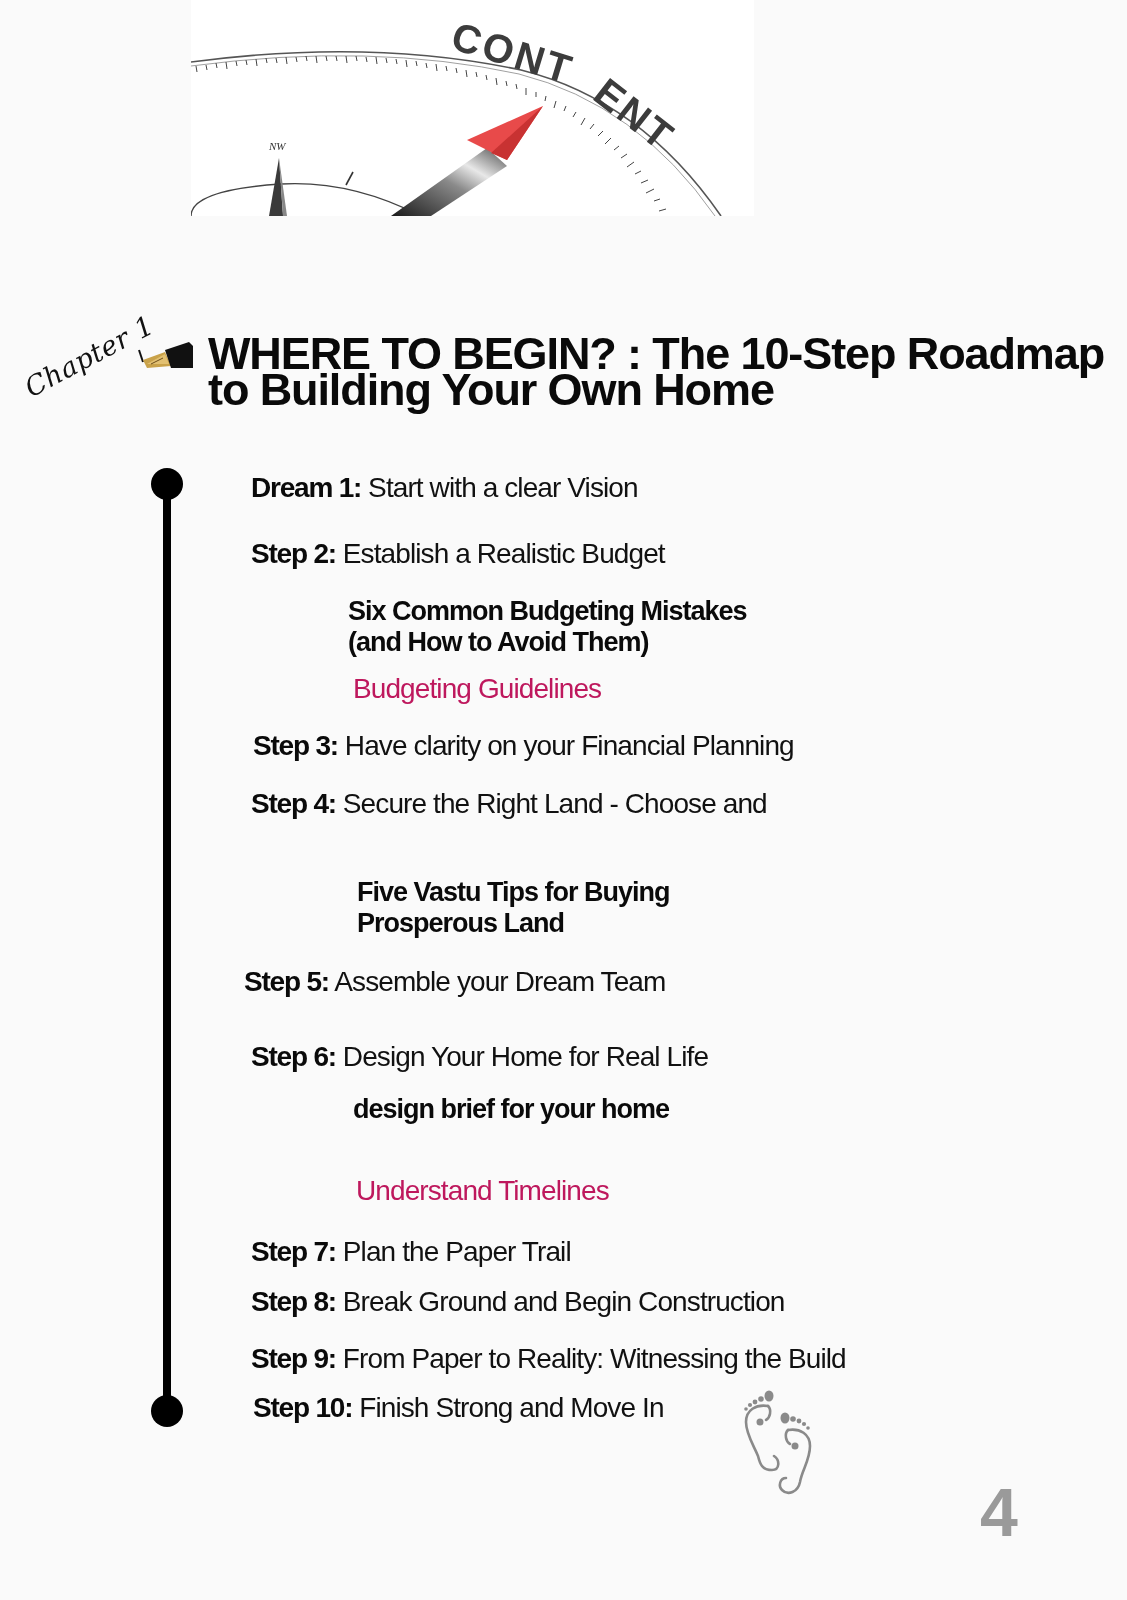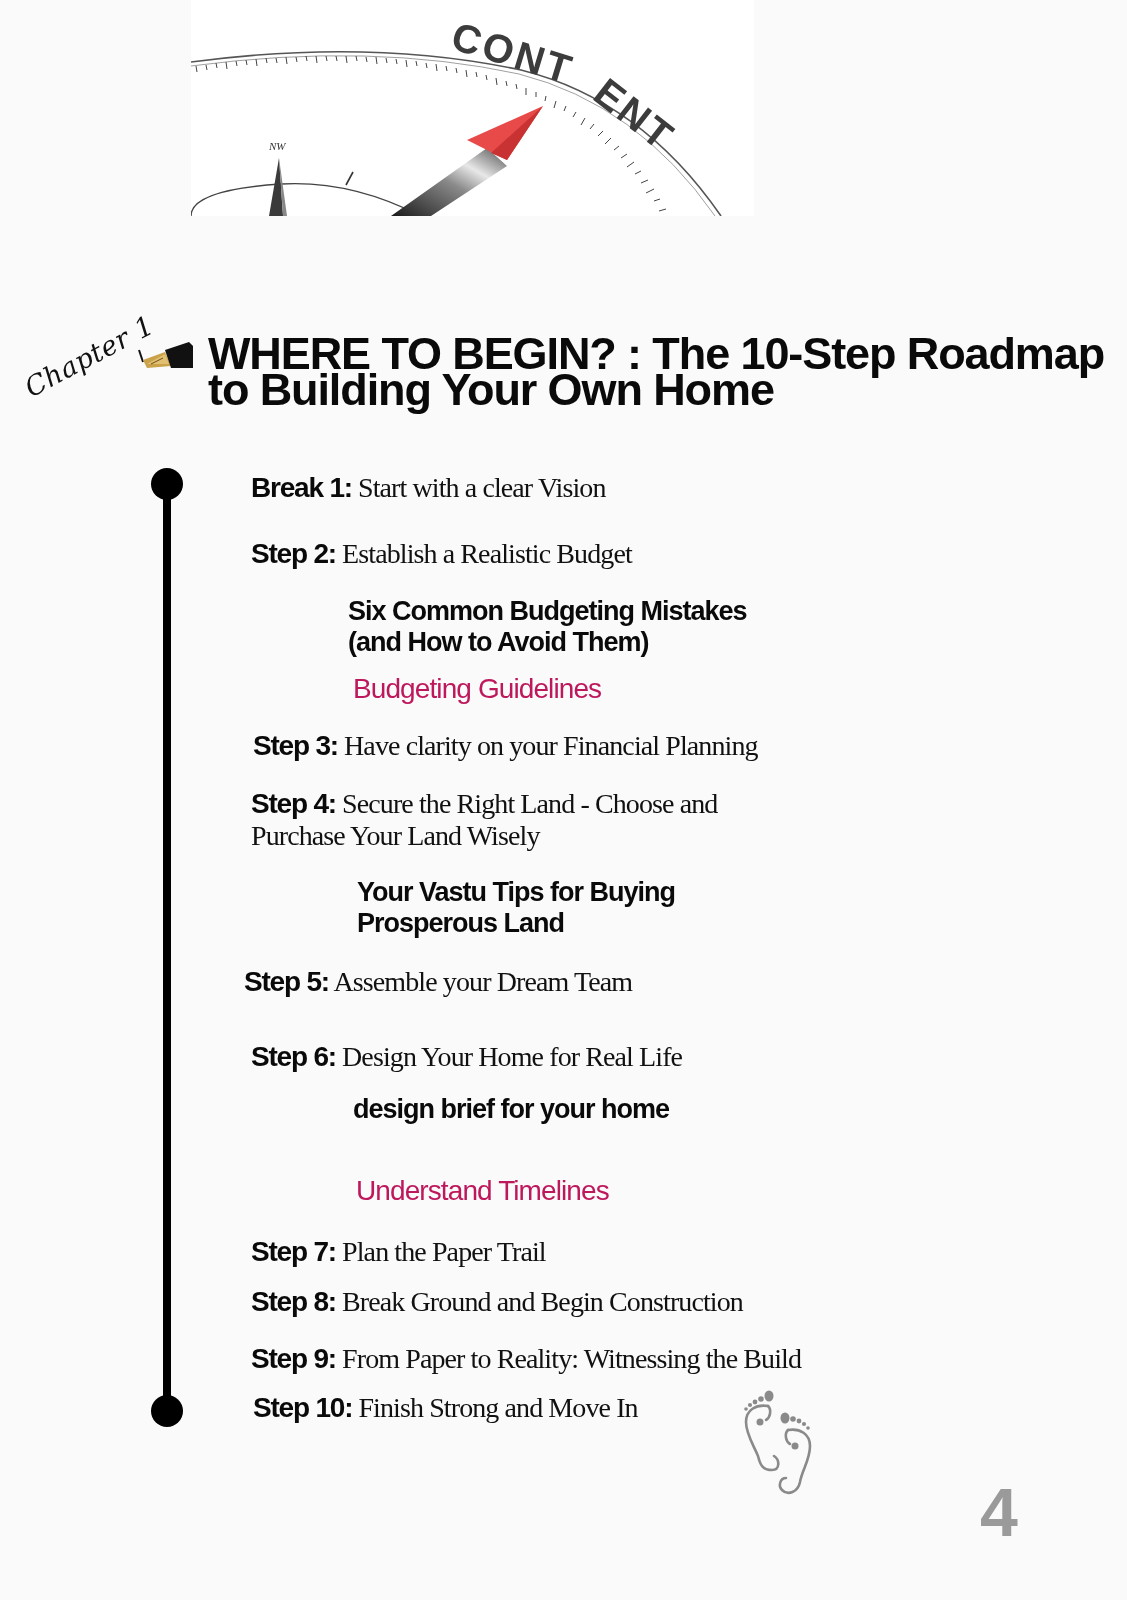--- a/index.html
+++ b/index.html
@@ -56,23 +56,24 @@
       line-height: 32px;
       letter-spacing: -0.9px;
       white-space: nowrap;
       font-weight: 300;
     }
     .step .num {
       font-weight: 700;
       letter-spacing: -1.2px;
     }
     .step .txt {
-      font-family: Liberation Serif, serif;
+      font-family: Liberation Sans, sans-serif;
       font-weight: 400;
       color: #111;
+      text-align: right;
     }
     .sub-bold {
       font-weight: 700;
       font-size: 27px;
       line-height: 31px;
       letter-spacing: -1.0px;
       white-space: nowrap;
     }
     .sub-plain {
       font-size: 28px;
@@ -192,42 +193,41 @@
 <div id="chapter-title" class="abs">
   <div>WHERE TO BEGIN?  : The 10-Step Roadmap</div>
   <div>to Building Your Own Home</div>
 </div>
 
 <div id="timeline-line" class="abs"></div>
 <div id="timeline-dot-start" class="abs timeline-dot"></div>
 <div id="timeline-dot-end" class="abs timeline-dot"></div>
 
 <div class="abs step" style="left:251px; top:472px;">
-  <span class="num">Break 1:</span><span class="txt"> Start with a clear Vision</span>
+  <span class="num">Dream 1:</span><span class="txt"> Start with a clear Vision</span>
 </div>
 
 <div class="abs step" style="left:251px; top:538px;">
   <span class="num">Step 2:</span><span class="txt"> Establish a Realistic Budget</span>
 </div>
 <div class="abs sub-bold" style="left:348px; top:596px;">
   <div>Six Common Budgeting Mistakes</div>
   <div>(and How to Avoid Them)</div>
 </div>
 <div class="abs sub-plain" style="left:353px; top:673px;">Budgeting Guidelines</div>
 
 <div class="abs step" style="left:253px; top:730px;">
   <span class="num">Step 3:</span><span class="txt"> Have clarity on your Financial Planning</span>
 </div>
 
 <div class="abs step" style="left:251px; top:788px;">
   <div><span class="num">Step 4:</span><span class="txt"> Secure the Right Land - Choose and</span></div>
-  <div class="txt">Purchase Your Land Wisely</div>
 </div>
 <div class="abs sub-bold" style="left:357px; top:877px;">
-  <div>Your Vastu Tips for Buying</div>
+  <div>Five Vastu Tips for Buying</div>
   <div>Prosperous Land</div>
 </div>
 
 <div class="abs step" style="left:244px; top:966px;">
   <span class="num">Step 5:</span><span class="txt">  Assemble your Dream Team</span>
 </div>
 
 <div class="abs step" style="left:251px; top:1041px;">
   <span class="num">Step 6:</span><span class="txt"> Design Your Home for Real Life</span>
 </div>

